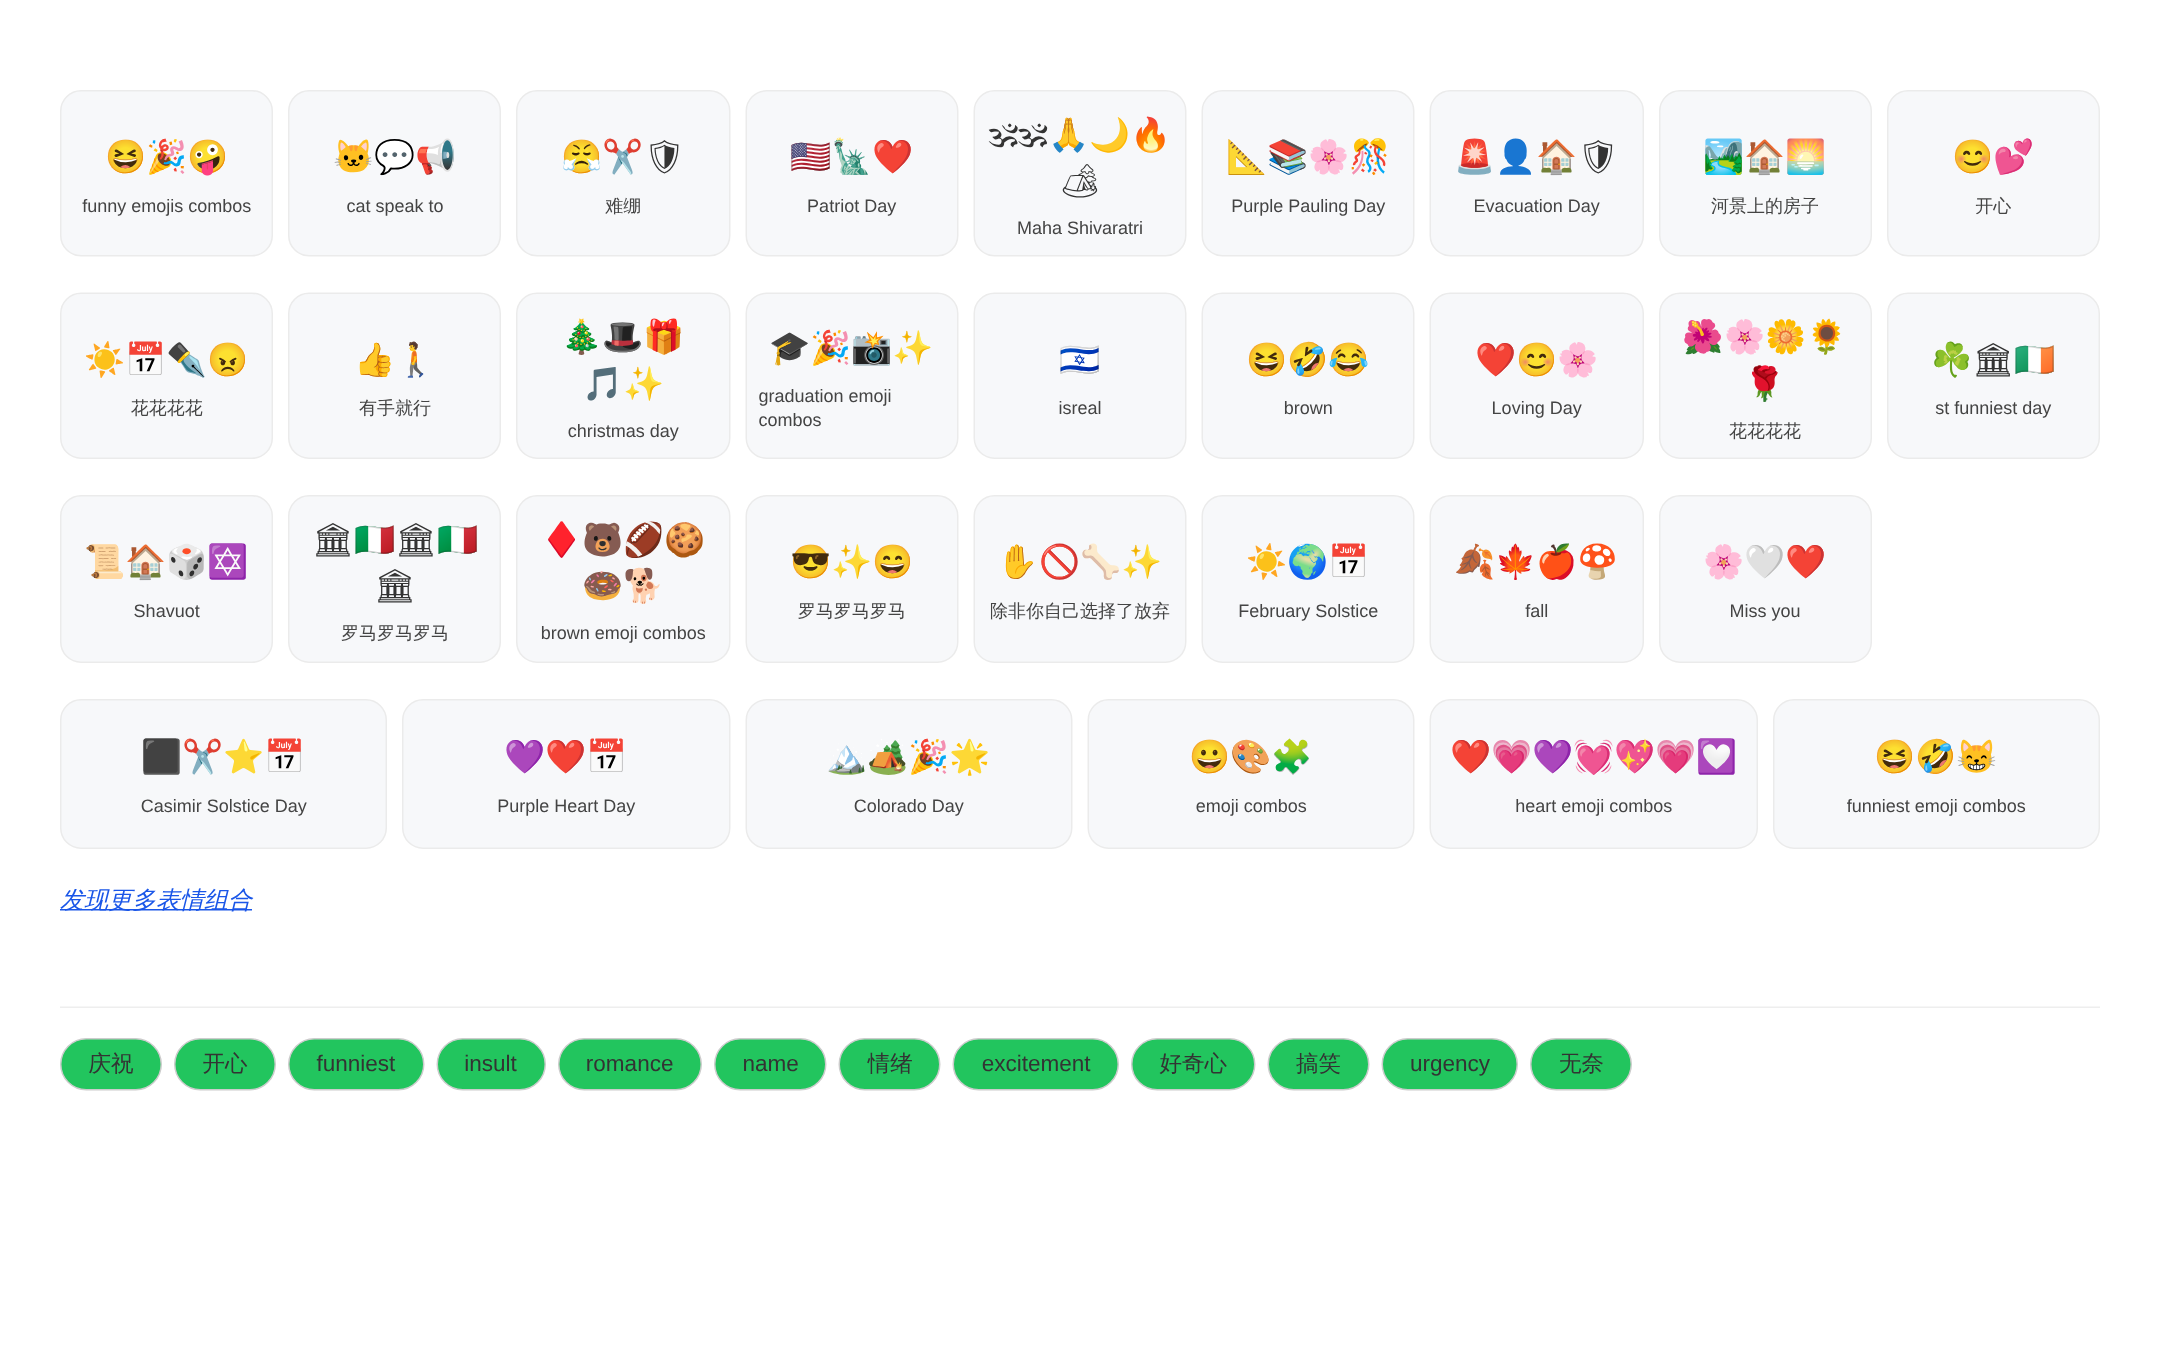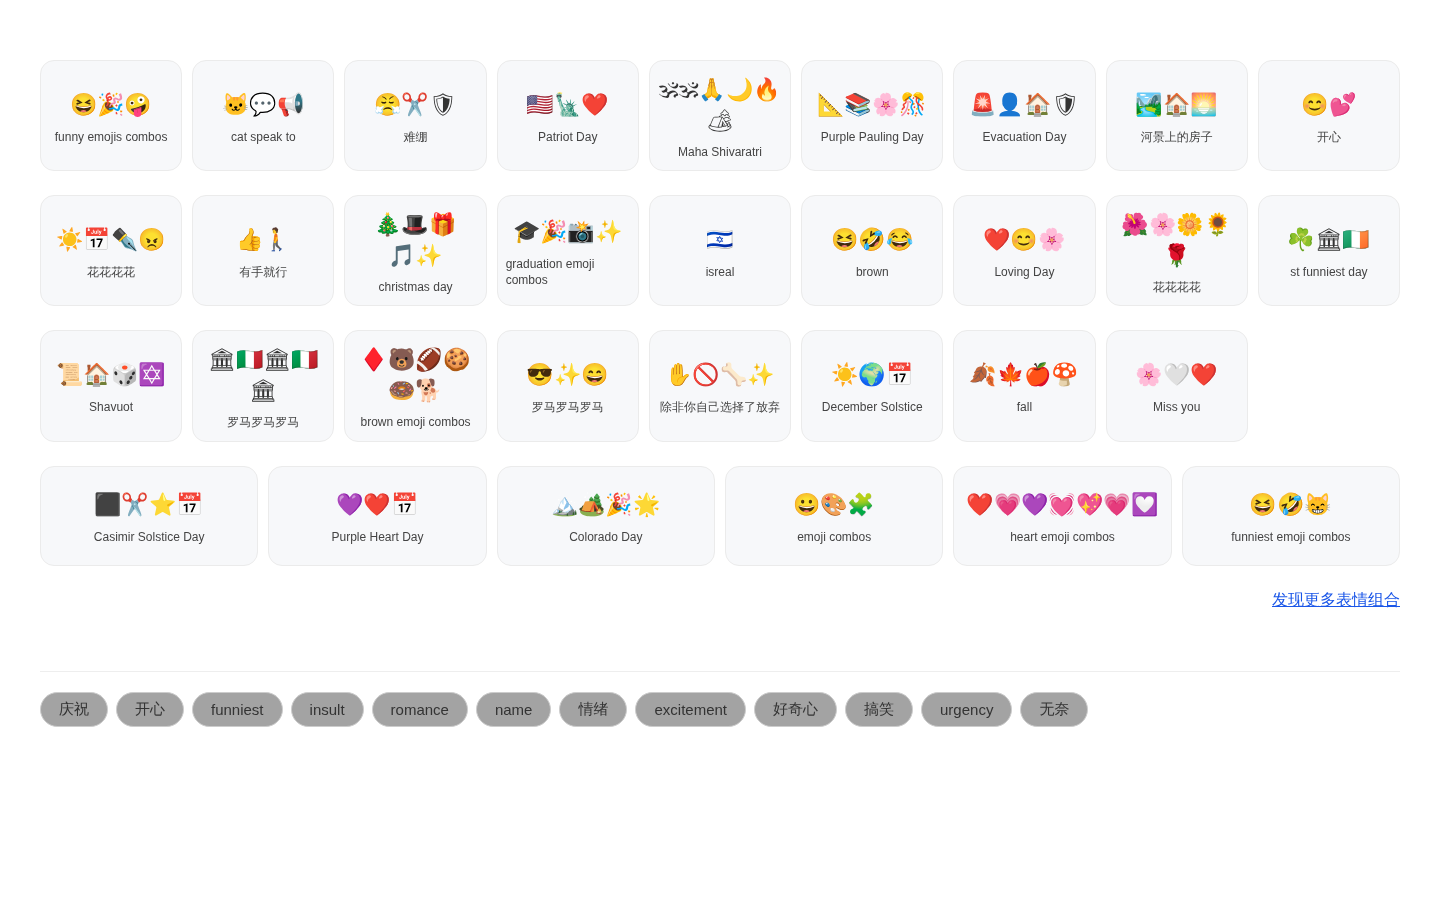--- a/index.html
+++ b/index.html
@@ -50,43 +50,44 @@
     }
     
     .grid-row4 {
       display: grid;
       grid-template-columns: repeat(6, 1fr);
       gap: 10px;
       margin-bottom: 24px;
     }
     .discover-link {
       display: block;
-      text-align: right;
+      text-align: left;
       color: #1a56e8;
       font-size: 16px;
       text-decoration: underline;
       margin: 10px 0 60px;
       cursor: pointer;
+      font-style: italic;
     }
     .tags-row {
       display: flex;
       flex-wrap: wrap;
       gap: 8px;
       margin-top: 20px;
       border-top: 1px solid #eee;
       padding-top: 20px;
     }
     .tag {
       border: 1.5px solid #ccc;
       border-radius: 20px;
       padding: 7px 18px;
       font-size: 15px;
       color: #333;
       cursor: pointer;
-      background: #a3a3a3;
+      background: #22c55e;
       transition: border-color 0.15s;
     }
   </style>
 </head>
 <body>
 
 <h1></h1>
 
 <div class="grid" id="row1">
     <div class="card">
@@ -180,21 +181,21 @@
     <div class="card">
       <div class="emojis">😎✨😄</div>
       <div class="label">罗马罗马罗马</div>
     </div>
     <div class="card">
       <div class="emojis">✋🚫🦴✨</div>
       <div class="label">除非你自己选择了放弃</div>
     </div>
     <div class="card">
       <div class="emojis">☀️🌍📅</div>
-      <div class="label">December Solstice</div>
+      <div class="label">February Solstice</div>
     </div>
     <div class="card">
       <div class="emojis">🍂🍁🍎🍄</div>
       <div class="label">fall</div>
     </div>
     <div class="card">
       <div class="emojis">🌸🤍❤️</div>
       <div class="label">Miss you</div>
     </div>
   </div>

